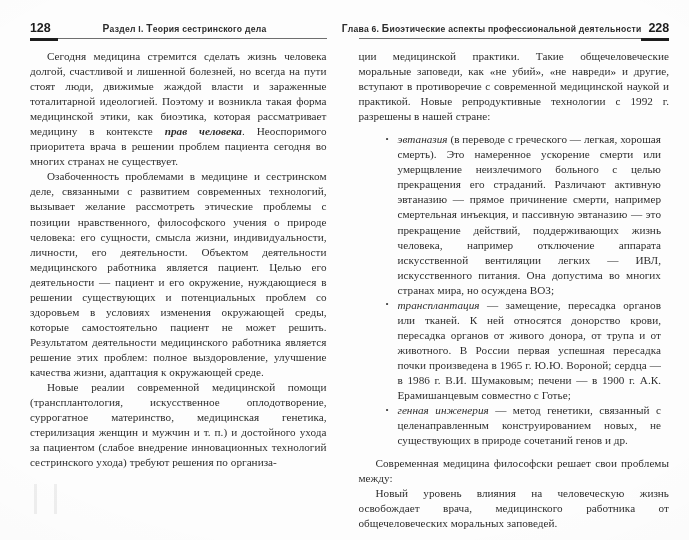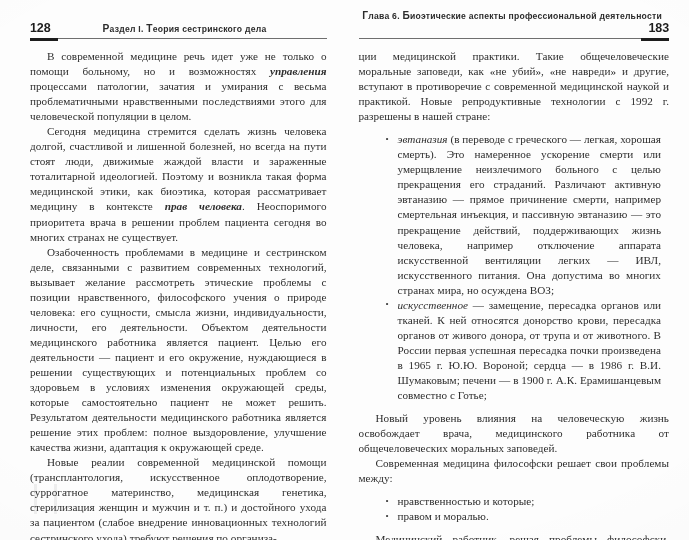--- a/index.html
+++ b/index.html
@@ -54,21 +54,21 @@
     position: relative;
     height: 22px;
     margin-bottom: 7px;
   }
   .runhead-row {
     display: flex;
     align-items: flex-end;
     height: 15px;
   }
   .runhead-left .runhead-row  { justify-content: flex-start; }
-  .runhead-right .runhead-row { justify-content: flex-end; flex-direction: column; }
+  .runhead-right .runhead-row { justify-content: flex-end; }
 
   .folio {
     font-family: "Liberation Sans", "DejaVu Sans", sans-serif;
     font-weight: bold;
     font-size: 12.5px;
     line-height: 13px;
     color: #1d1d1d;
     letter-spacing: -0.1px;
   }
   .runhead-title {
@@ -186,58 +186,58 @@
           <span class="cap">Р</span><span class="smallcap">аздел </span><span class="smallcap">I.</span>&nbsp;<span class="cap">Т</span><span class="smallcap">еория  сестринского  дела</span>
         </span>
       </div>
       <div class="rule-thin"></div>
       <div class="rule-thick"></div>
     </div>
 
     <div class="col">
 
 
-      <p>В современной медицине речь идет уже не только о помощи больному, но и возможностях <em class="emph">управления</em> процессами патологии, зачатия и умирания с весьма проблематичными нравственными последствиями этого для человеческой популяции в целом.</p>
 
       <p>Сегодня медицина стремится сделать жизнь человека долгой, счастливой и лишенной болезней, но всегда на пути стоят люди, движимые жаждой власти и зараженные тоталитарной идеологией. Поэтому и возникла такая форма медицинской этики, как биоэтика, которая рассматривает медицину в контексте <em class="emph">прав человека</em>. Неоспоримого приоритета врача в решении проблем пациента сегодня во многих странах не существует.</p>
 
       <p>Озабоченность проблемами в медицине и сестринском деле, связанными с развитием современных технологий, вызывает желание рассмотреть этические проблемы с позиции нравственного, философского учения о природе человека: его сущности, смысла жизни, индивидуальности, личности, его деятельности. Объектом деятельности медицинского работника является пациент. Целью его деятельности — пациент и его окружение, нуждающиеся в решении существующих и потенциальных проблем со здоровьем в условиях изменения окружающей среды, которые самостоятельно пациент не может решить. Результатом деятельности медицинского работника является решение этих проблем: полное выздоровление, улучшение качества жизни, адаптация к окружающей среде.</p>
 
       <p>Новые реалии современной медицинской помощи (трансплантология, искусственное оплодотворение, суррогатное материнство, медицинская генетика, стерилизация женщин и мужчин и т. п.) и достойного ухода за пациентом (слабое внедрение инновационных технологий сестринского ухода) требуют решения по организа-</p>
 
     </div>
 
     <div class="ghost"></div>
   </div>
 
   <div class="page page-right">
 
     <div class="runhead runhead-right">
       <div class="runhead-row">
         <span class="runhead-title">
           <span class="cap">Г</span><span class="smallcap">лава </span><span class="smallcap">6.</span>&nbsp;<span class="cap">Б</span><span class="smallcap">иоэтические аспекты профессиональной деятельности</span>
         </span>
-        <span class="folio">183</span>
+        <span class="folio">228</span>
       </div>
       <div class="rule-thin"></div>
       <div class="rule-thick"></div>
     </div>
 
     <div class="col">
 
       <p class="noindent">ции медицинской практики. Такие общечеловеческие моральные заповеди, как «не убий», «не навреди» и другие, вступают в противоречие с современной медицинской наукой и практикой. Новые репродуктивные технологии с 1992 г. разрешены в нашей стране:</p>
 
       <ul class="bullets">
         <li><em class="it">эвтаназия</em><span> (в переводе с греческого — легкая, хорошая смерть). Это намеренное ускорение смерти или умерщвление неизлечимого больного с целью прекращения его страданий. Различают активную эвтаназию — прямое причинение смерти, например смертельная инъекция, и пассивную эвтаназию — это прекращение действий, поддерживающих жизнь человека, например отключение аппарата искусственной вентиляции легких — ИВЛ, искусственного питания. Она допустима во многих странах мира, но осуждена ВОЗ;</span></li>
-        <li><em class="it">искусственное</em><span> — замещение, пересадка органов или тканей. К ней относятся донорство крови, пересадка органов от живого донора, от трупа и от животного. В России первая успешная пересадка почки произведена в 1965 г. Ю.Ю. Вороной; сердца — в 1986 г. В.И. Шумаковым; печени — в 1900 г. А.К. Ерамишанцевым совместно с Готье;</span></li>
+        <li><em class="it">трансплантация</em><span> — замещение, пересадка органов или тканей. К ней относятся донорство крови, пересадка органов от живого донора, от трупа и от животного. В России первая успешная пересадка почки произведена в 1965 г. Ю.Ю. Вороной; сердца — в 1986 г. В.И. Шумаковым; печени — в 1900 г. А.К. Ерамишанцевым совместно с Готье;</span></li>
+        <li><em class="it">генная инженерия</em><span> — метод генетики, связанный с целенаправленным конструированием новых, не существующих в природе сочетаний генов и др.</span></li>
       </ul>
 
+      <p>Современная медицина философски решает свои проблемы между:</p>
+
       <p>Новый уровень влияния на человеческую жизнь освобождает врача, медицинского работника от общечеловеческих моральных заповедей.</p>
-
-      <p>Современная медицина философски решает свои проблемы между:</p>
 
       <ul class="bullets short">
         <li>нравственностью и которые;</li>
         <li>правом и моралью.</li>
       </ul>
 
       <p>Медицинский работник, решая проблемы философски, должен стремиться выполнять свой долг доброволь-</p>
 
     </div>
   </div>

